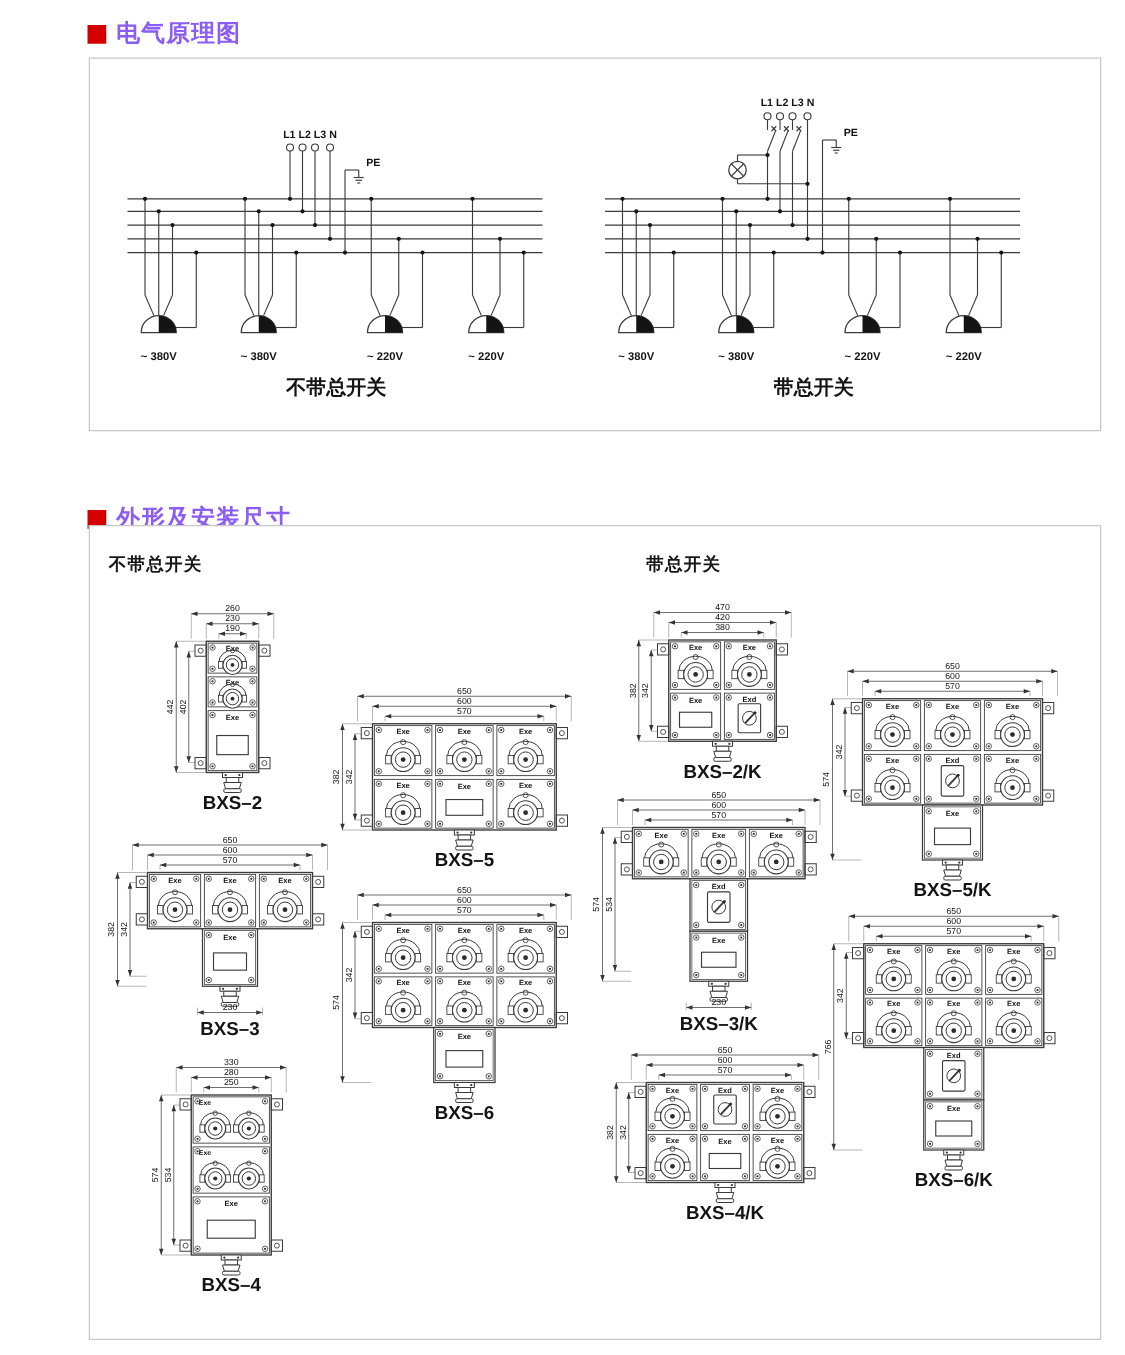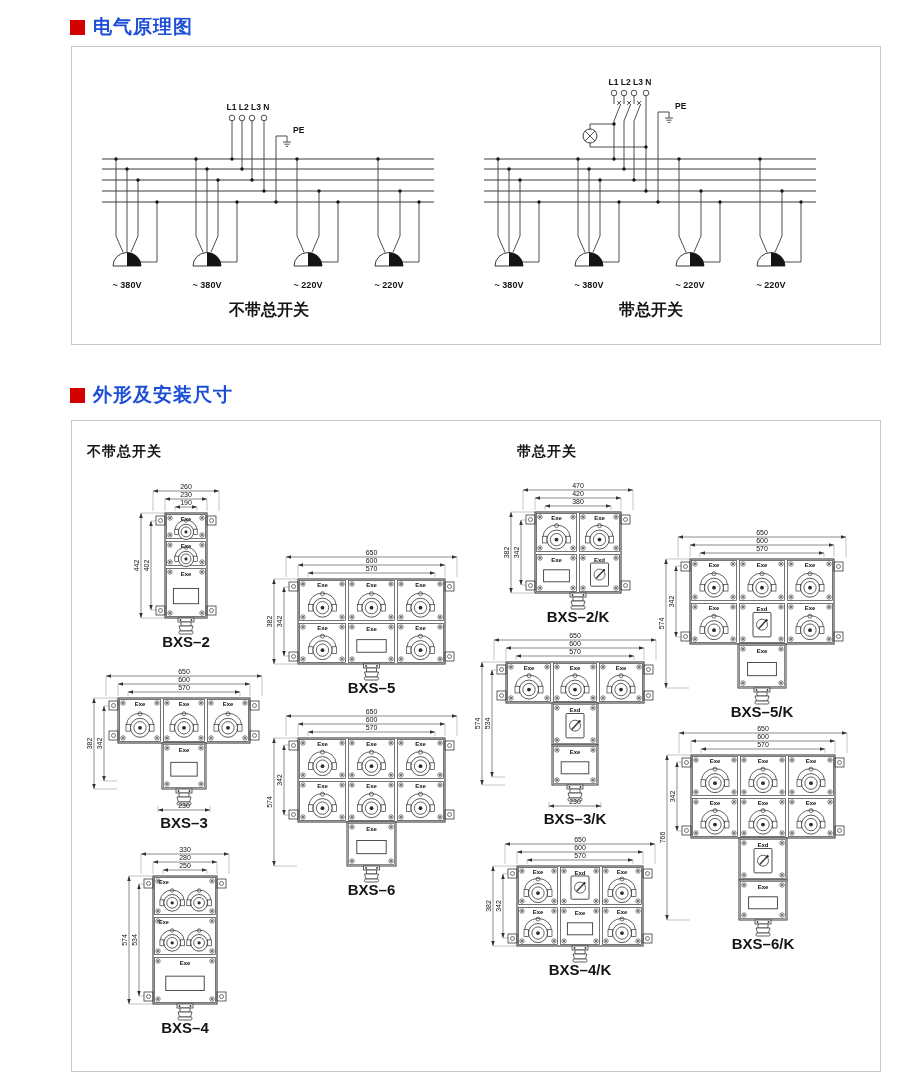--- a/index.html
+++ b/index.html
@@ -1,20 +1,20 @@
 <!DOCTYPE html>
 <html><head>
 <meta charset="utf-8">
 <style>
   html,body{margin:0;padding:0;background:#fff;}
   body{width:900px;height:1084px;position:relative;overflow:hidden;
        font-family:"Liberation Sans","DejaVu Sans",sans-serif;color:#141414;}
   .sec-title{position:absolute;left:70px;display:flex;align-items:center;gap:8px;}
   .red-sq{width:15px;height:15px;background:#d40000;display:inline-block;}
-  .sec-text{font-size:19px;font-weight:bold;color:#1d4ed8;letter-spacing:1px;}
+  .sec-text{font-size:19px;font-weight:bold;color:#8b5cf6;letter-spacing:1px;}
   .panel{position:absolute;left:71px;width:808px;background:#fff;border:1px solid #c8c8c8;}
   #panel1{top:46px;height:297px;}
   #panel2{top:420px;height:650px;}
   .hdr{position:absolute;top:22px;font-size:14px;font-weight:bold;color:#161616;letter-spacing:1px;}
   svg{overflow:visible;}
   svg text{font-family:"Liberation Sans","DejaVu Sans",sans-serif;}
 </style>
 </head>
 <body>
 
@@ -208,21 +208,21 @@
         <circle cx="347" cy="155" r="1.7" fill="#161616"></circle>
         <line x1="347" y1="215" x2="329" y2="215" stroke="#3b3b3b" stroke-width="0.9" stroke-linecap="butt"></line>
         <path d="M 303 219 A 14 13.5 0 0 1 331 219 Z" fill="#fff" stroke="#3b3b3b" stroke-width="1"></path>
         <path d="M 317 219 L 317 205.5 A 14 13.5 0 0 1 331 219 Z" fill="#141414" stroke="none"></path>
         <text x="317" y="241" font-size="9" text-anchor="middle" fill="#141414" font-weight="700">~ 220V</text>
         <text x="197" y="268" font-size="16" text-anchor="middle" fill="#141414" font-weight="700">带总开关</text>
       </g>
     </svg>
 </div>
 
-<div class="sec-title" style="top:382px">
+<div class="sec-title" style="top:402px">
   <span class="red-sq"></span>
   <span class="sec-text">外形及安装尺寸</span>
 </div>
 
 <div class="panel" id="panel2">
   <div class="hdr" style="left:15px">不带总开关</div>
   <div class="hdr" style="left:445px">带总开关</div>
 <svg width="92" height="175" viewBox="0 0 92 175" style="position: absolute; left: 59px; top: 60px;">
       <line x1="22" y1="10" x2="88" y2="10" stroke="#5a5a5a" stroke-width="0.7" stroke-linecap="butt"></line>
       <polygon points="22,10 27,8.2 27,11.8" fill="#333"></polygon>

